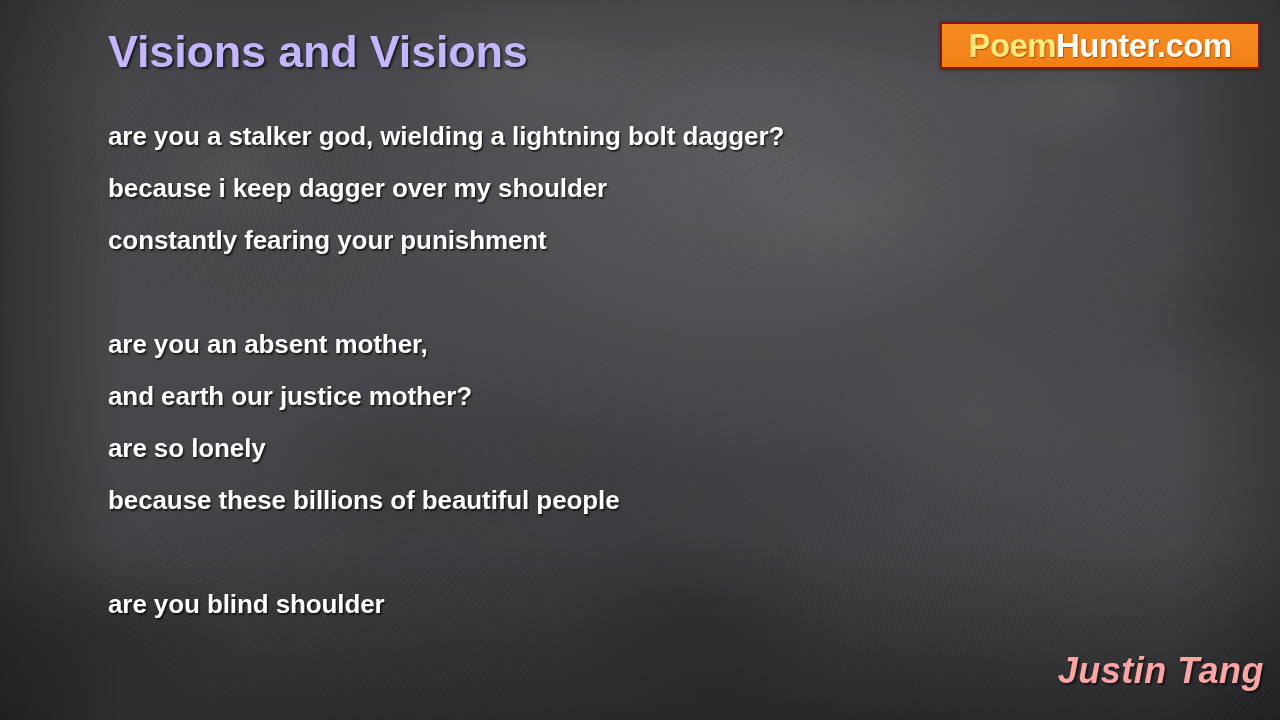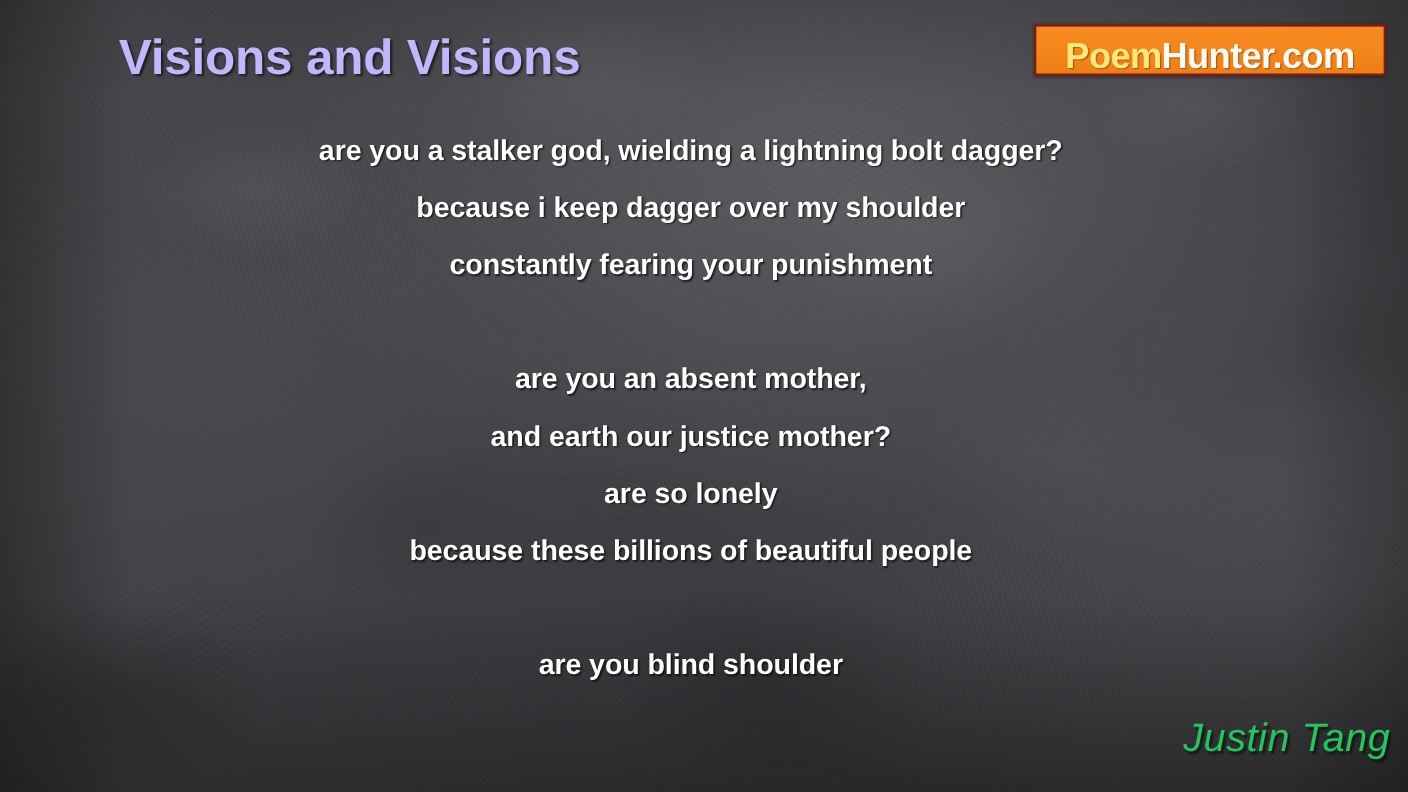--- a/index.html
+++ b/index.html
@@ -153,55 +153,54 @@
 
   .poem-line {
     font-size: 26px;
     font-weight: bold;
     color: #ffffff;
     line-height: 52px;
     height: 52px;
     white-space: pre;
     letter-spacing: -0.1px;
     text-shadow: 1.5px 1.5px 1.5px rgba(0,0,0,.6), 0 0 1px rgba(0,0,0,.45);
-    text-align: center;
   }
 
   .poem-line.blank {
     color: transparent;
     text-shadow: none;
   }
 
   #poem-author {
     position: absolute;
     right: 16px;
     top: 650px;
     font-size: 36px;
-    font-weight: normal;
+    font-weight: bold;
     font-style: italic;
-    color: #22c55e;
+    color: #fca5a5;
     letter-spacing: 0.5px;
     white-space: nowrap;
     text-shadow: 2px 2px 2px rgba(0,0,0,.55);
     text-align: right;
   }
 
   
   #site-logo {
     position: absolute;
     left: 940px;
     top: 22px;
     width: 320px;
     height: 47px;
     box-sizing: border-box;
     border: 2px solid #7e1b10;
     background: linear-gradient(180deg, #f6891f 0%, #f4871d 48%, #ef7f15 100%);
     box-shadow: 0 1px 3px rgba(0,0,0,.45);
     display: flex;
-    align-items: flex-end;
+    align-items: center;
     justify-content: center;
     overflow: hidden;
   }
 
   .logo-text {
     font-size: 33px;
     font-weight: bold;
     letter-spacing: -0.6px;
     white-space: nowrap;
     line-height: 1;

